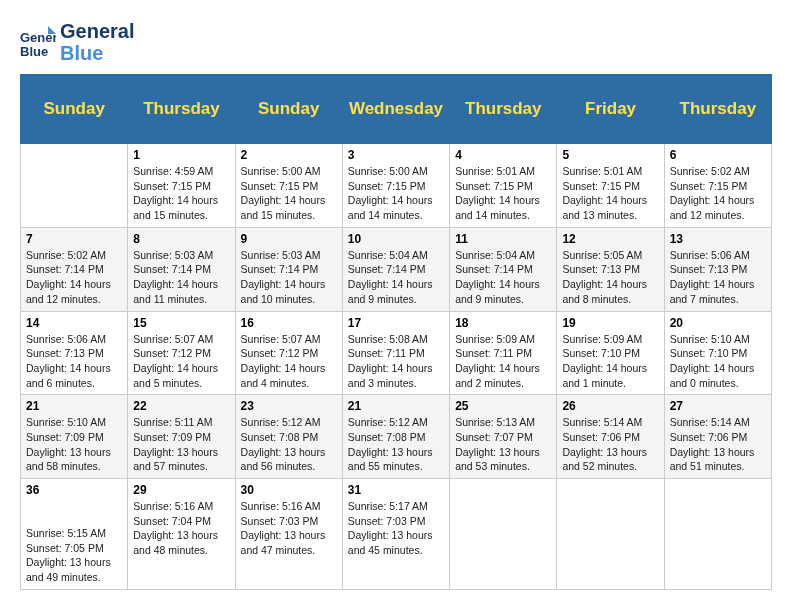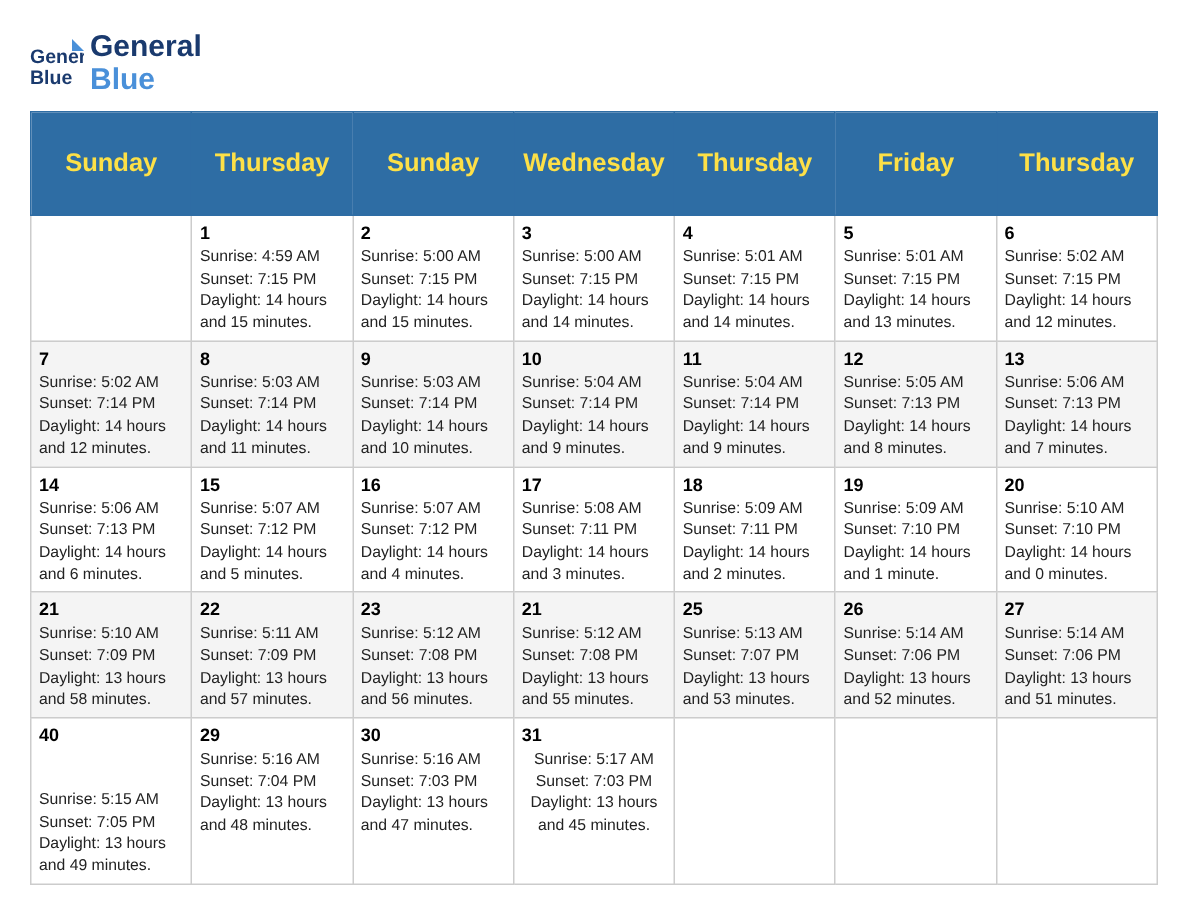--- a/index.html
+++ b/index.html
@@ -306,21 +306,21 @@
         <td>
           <span class="date-num">27</span>
           <div class="cell-info" style="white-space: pre-line;">Sunrise: 5:14 AM
 Sunset: 7:06 PM
 Daylight: 13 hours
 and 51 minutes.</div>
         </td>
       </tr>
       <tr>
         <td>
-          <span class="date-num">40</span>
+          <span class="date-num">36</span>
           <div class="cell-info" style="white-space: pre-line; margin-top: 29px;">Sunrise: 5:15 AM
 Sunset: 7:05 PM
 Daylight: 13 hours
 and 49 minutes.</div>
         </td>
         <td>
           <span class="date-num">29</span>
           <div class="cell-info" style="white-space: pre-line;">Sunrise: 5:16 AM
 Sunset: 7:04 PM
 Daylight: 13 hours
@@ -328,21 +328,21 @@
         </td>
         <td>
           <span class="date-num">30</span>
           <div class="cell-info" style="white-space: pre-line;">Sunrise: 5:16 AM
 Sunset: 7:03 PM
 Daylight: 13 hours
 and 47 minutes.</div>
         </td>
         <td>
           <span class="date-num">31</span>
-          <div class="cell-info" style="white-space: pre-line; text-align: center;">Sunrise: 5:17 AM
+          <div class="cell-info" style="white-space: pre-line;">Sunrise: 5:17 AM
 Sunset: 7:03 PM
 Daylight: 13 hours
 and 45 minutes.</div>
         </td>
         <td class="empty-cell"></td>
         <td class="empty-cell"></td>
         <td class="empty-cell"></td>
       </tr>
     </tbody>
 </table>

